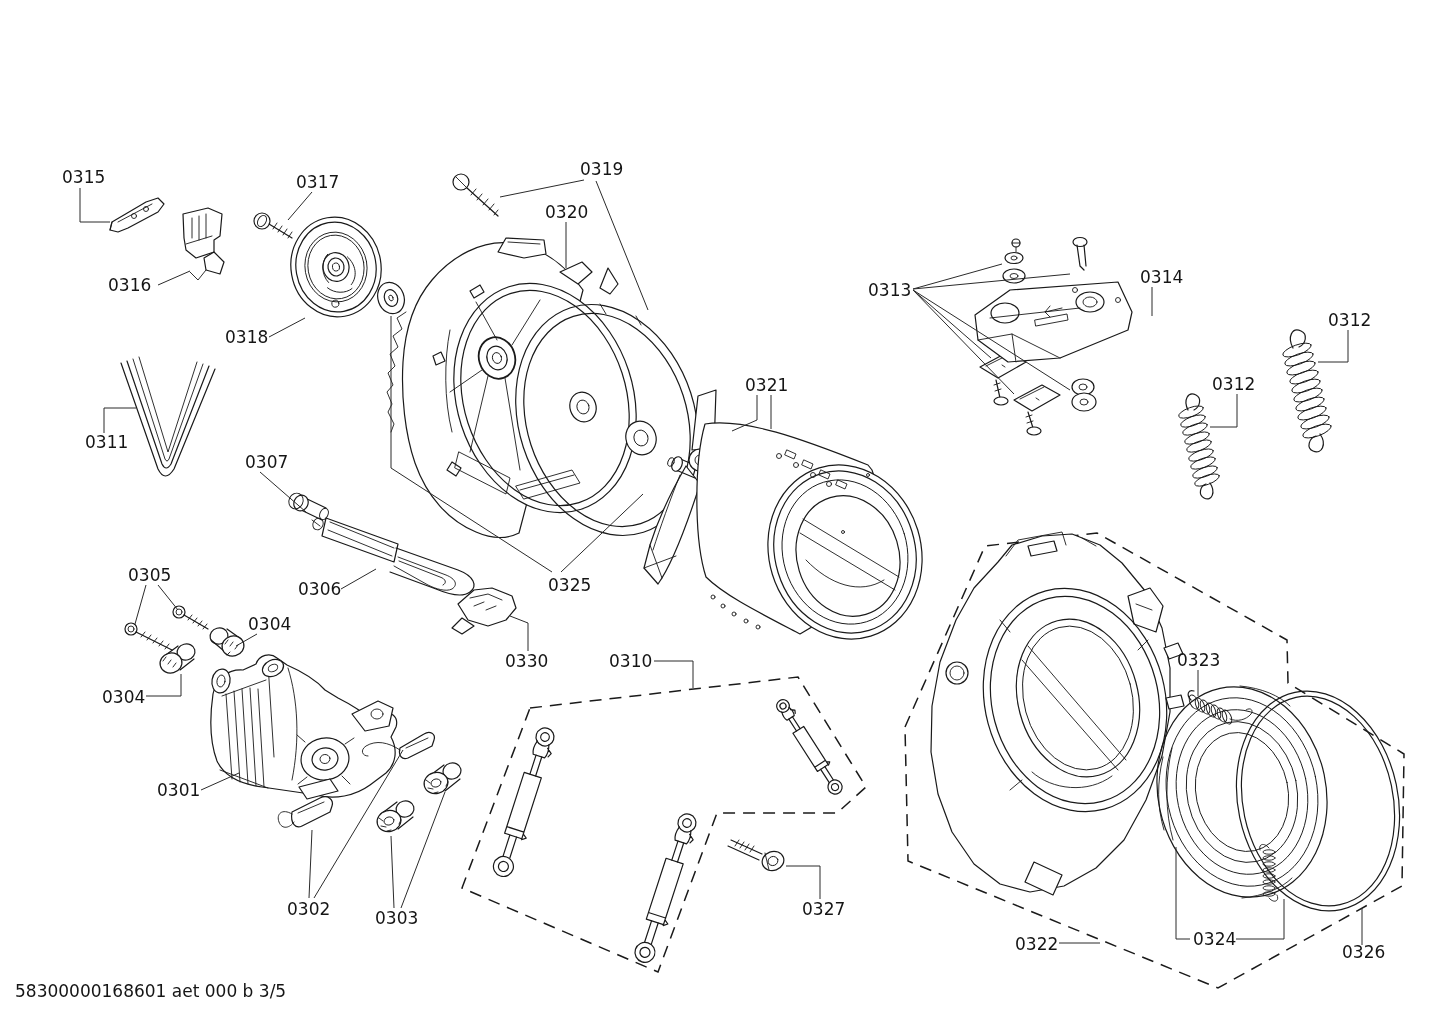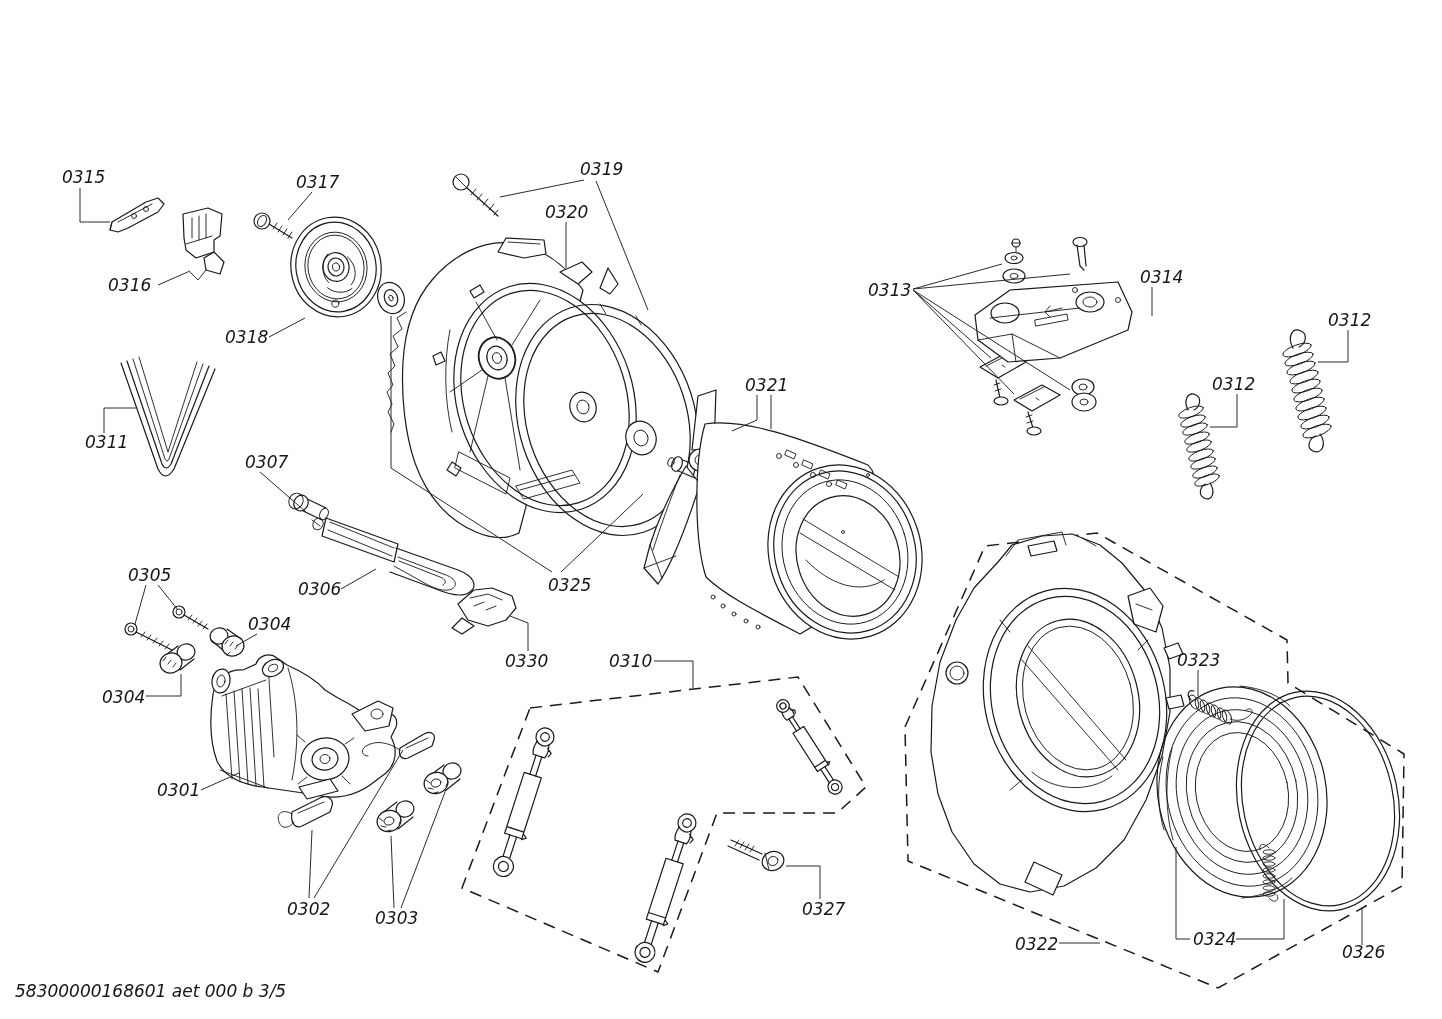--- a/index.html
+++ b/index.html
@@ -1,17 +1,17 @@
 <!DOCTYPE html>
 <html><head>
 <meta charset="utf-8">
 <style>
   html,body{margin:0;padding:0;background:#ffffff;}
   .page{position:relative;width:1442px;height:1019px;background:#ffffff;overflow:hidden;
-        font-family:"DejaVu Sans","Liberation Sans",sans-serif;font-style:italic;}
+        font-family:"DejaVu Sans","Liberation Sans",sans-serif;}
   svg{position:absolute;left:0;top:0;}
   text.lbl{font-family:"DejaVu Sans","Liberation Sans",sans-serif;font-size:17px;fill:#151515;}
   .ln{stroke:#1a1a1a;fill:none;stroke-width:1.2;stroke-linecap:round;stroke-linejoin:round;}
   .fw{stroke:#1a1a1a;fill:#ffffff;stroke-width:1.2;stroke-linejoin:round;}
   .thk{stroke-width:1.8;}
   .thin{stroke-width:0.9;}
   .ld{stroke:#2b2b2b;fill:none;stroke-width:1;}
   .dash{stroke:#1a1a1a;fill:none;stroke-width:1.5;stroke-dasharray:12 8;}
 </style>
 </head>

